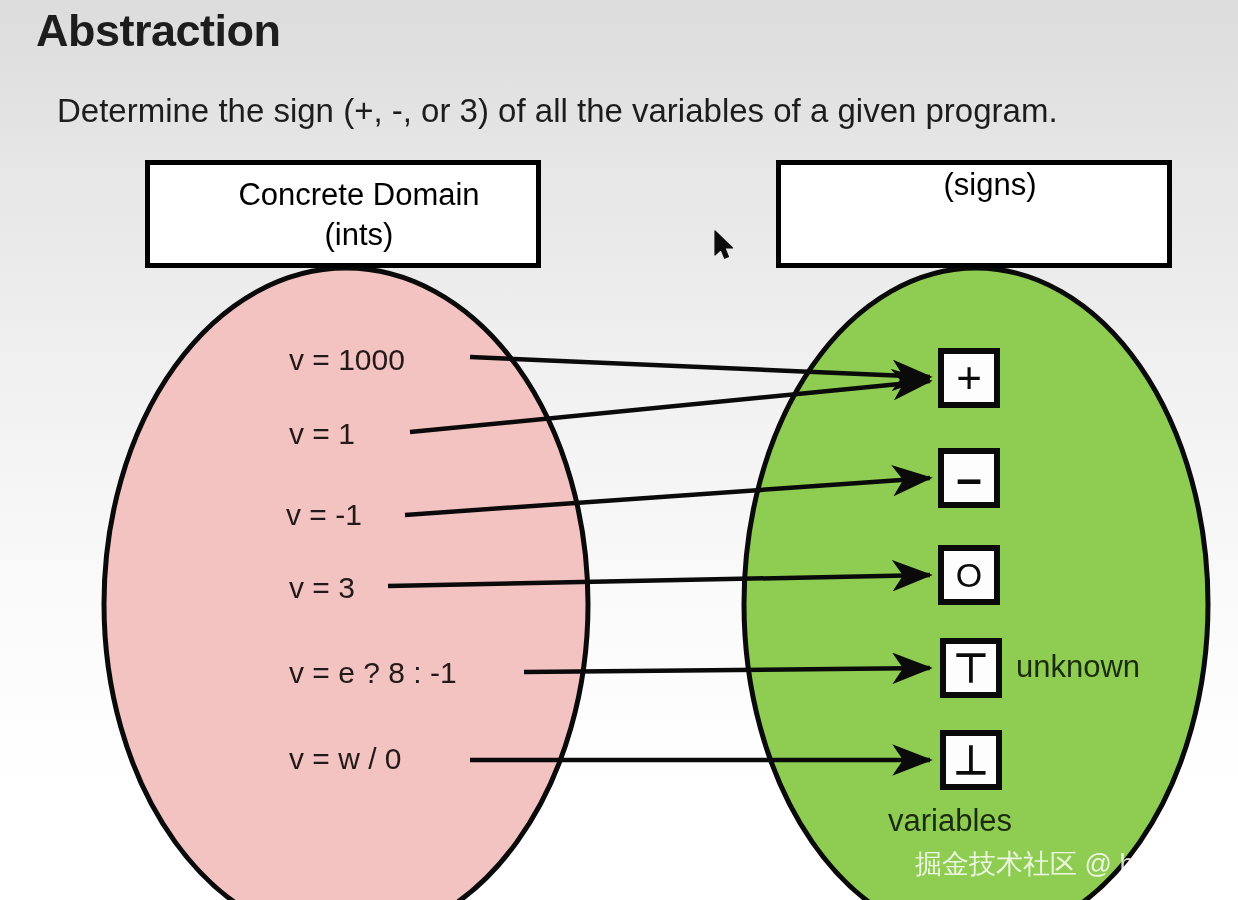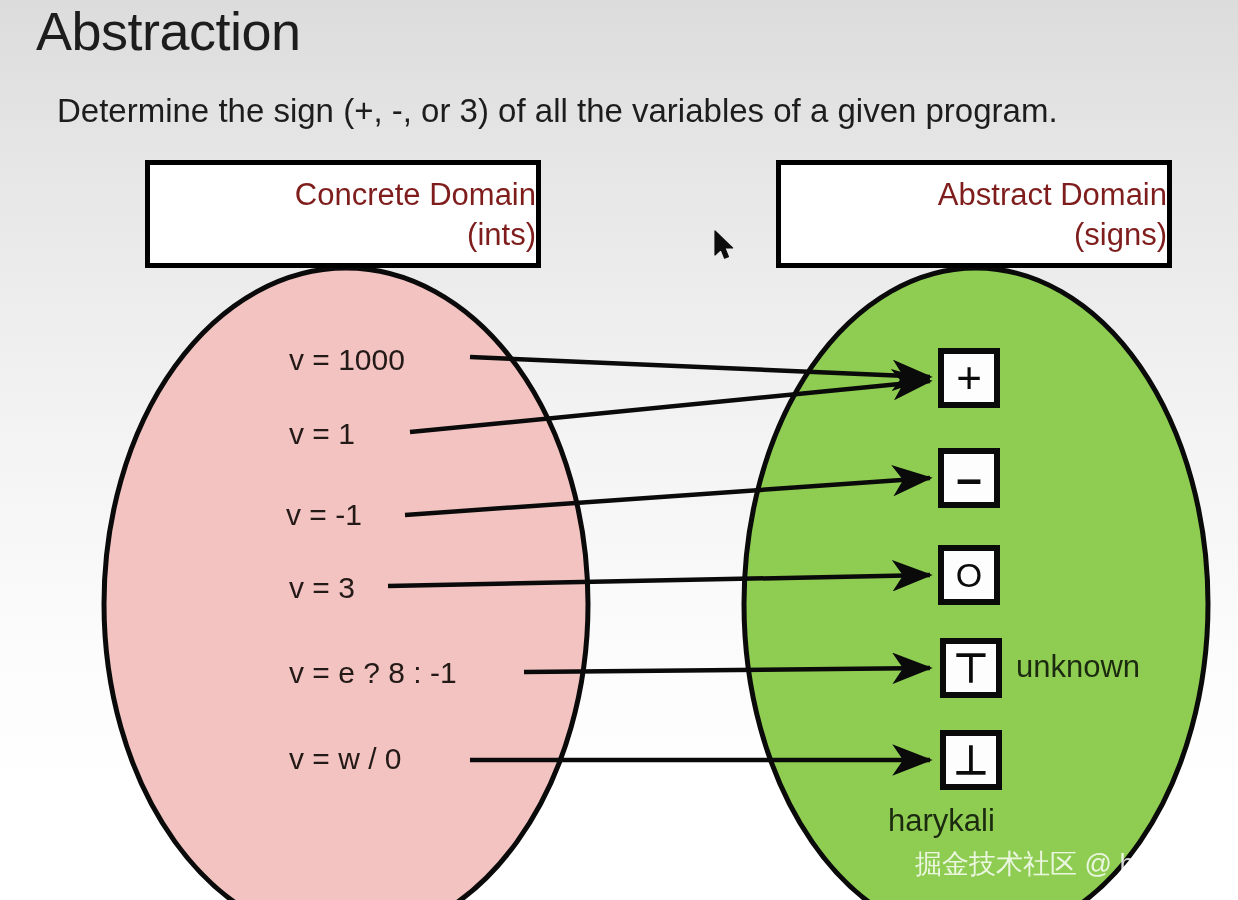--- a/index.html
+++ b/index.html
@@ -19,25 +19,26 @@
     height: 900px;
     background: linear-gradient(180deg, #dcdcdc 0%, #e6e6e6 18%, #f2f2f2 45%, #fbfbfb 70%, #ffffff 88%);
     overflow: hidden;
   }
 
   
   #slide-title {
     position: absolute;
     left: 36px;
     top: 2px;
-    font-size: 54px;
+    font-size: 45px;
     line-height: 58px;
     color: #1d1d1d;
     letter-spacing: -0.5px;
     white-space: nowrap;
+    font-weight: bold;
   }
   #slide-subtitle {
     position: absolute;
     left: 57px;
     top: 88px;
     font-size: 33px;
     line-height: 46px;
     color: #1d1d1d;
     white-space: nowrap;
   }
@@ -50,22 +51,22 @@
     width: 1238px;
     height: 900px;
   }
 
   
   .domain-box {
     position: absolute;
     background: #ffffff;
     border: 5px solid #000000;
     box-sizing: border-box;
-    text-align: right;
-    color: #7f1d1d;
+    text-align: center;
+    color: #000000;
     z-index: 6;
     padding-left: 32px;
   }
   #concrete-domain-box {
     left: 145px;
     top: 160px;
     width: 396px;
     height: 108px;
   }
   #abstract-domain-box {
@@ -175,39 +176,38 @@
       <path d="M470,760 L930,760"></path>
     </g>
   </svg>
 
   <div class="domain-box" id="concrete-domain-box">
     <div class="line1">Concrete Domain</div>
     <div class="line2">(ints)</div>
   </div>
 
   <div class="domain-box" id="abstract-domain-box">
-    <div class="line1">Abstract Domain</div>
     <div class="line2">(signs)</div>
   </div>
 
   <div class="expr" style="left:289px; top:343px;text-align:center;">v = 1000</div>
   <div class="expr" style="left:289px; top:417px;">v = 1</div>
   <div class="expr" style="left:286px; top:498px;">v = -1</div>
   <div class="expr" style="left:289px; top:571px;">v = 3</div>
   <div class="expr" style="left:289px; top:656px;">v = e ? 8 : -1</div>
   <div class="expr" style="left:289px; top:742px;">v = w / 0</div>
 
   <div class="sign-box glyph-plus" style="left:938px; top:348px;">+</div>
   <div class="sign-box glyph-minus" style="left:938px; top:448px;">–</div>
   <div class="sign-box glyph-zero" style="left:938px; top:545px;">O</div>
   <div class="sign-box glyph-top" style="left:940px; top:638px;">⊤</div>
   <div class="sign-box glyph-bot" style="left:940px; top:730px;">⊥</div>
 
   <div class="sign-note" style="left:1016px; top:650px;">unknown</div>
-  <div class="sign-note" style="left:888px; top:804px;">harykali</div>
+  <div class="sign-note" style="left:888px; top:804px;">variables</div>
 
   <div id="watermark">掘金技术社区 @ harykali</div>
 
   <svg id="mouse-cursor" viewBox="0 0 22 32" xmlns="http://www.w3.org/2000/svg">
     <path d="M2,1 L2,25 L8,19.2 L11.6,28.2 L15.4,26.6 L11.9,17.9 L19.6,17.9 Z" fill="#0d0d0d" stroke="#0d0d0d" stroke-width="1.2" stroke-linejoin="round"></path>
   </svg>
 
 </div>
 
 </body></html>

